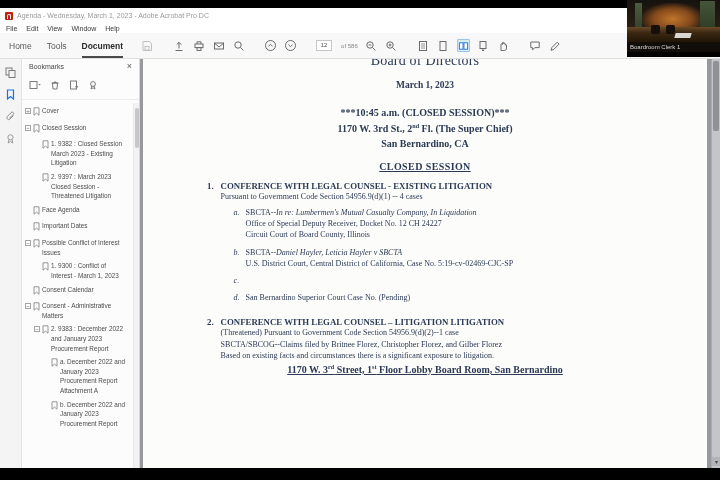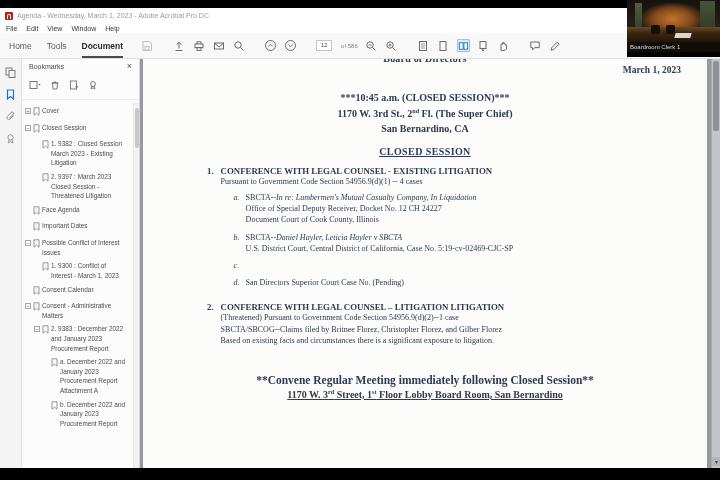--- a/index.html
+++ b/index.html
@@ -47,22 +47,22 @@
   .panel-thumb{position:absolute;top:5px;left:1px;width:4px;height:40px;background:#c7c7c7;border-radius:2px}
 
   
   .docarea{flex:1;background:#97999d;position:relative;overflow:hidden}
   .page{position:absolute;left:3px;right:13px;top:0;bottom:0;background:#fcfcfa;overflow:hidden;color:#2c3a55;font-family:"Liberation Serif",serif}
   .page-inner{padding:0 26px}
   .doc-scroll{position:absolute;right:0;top:0;bottom:0;width:9px;background:#c3c5c8;border-left:1px solid #ababae}
   .doc-thumb{position:absolute;top:2px;left:1px;width:6px;height:70px;background:#8f9195;border-radius:2px}
   .doc-arrow{position:absolute;bottom:2px;left:0;width:9px;height:9px;background:#b2b4b7;display:flex;align-items:center;justify-content:center;font-size:6px;color:#4c4c4c}
 
-  .l-org{font-size:10px;font-weight:bold;text-align:center;margin-top:-6px;letter-spacing:.2px}
-  .l-date{font-size:9.5px;font-weight:bold;text-align:right;margin-top:1px}
+  .l-org{font-size:14px;font-weight:normal;text-align:center;margin-top:-6px;letter-spacing:.2px}
+  .l-date{font-size:9.5px;font-weight:bold;text-align:center;margin-top:11px}
   .blk-head{margin-top:15px;text-align:center;font-weight:bold;font-size:10px;line-height:1.55}
   .l-session{margin-top:9px;text-align:center;font-weight:bold;font-size:10px;text-decoration:underline;letter-spacing:.4px}
   .item{display:flex;gap:7px;margin:9px 0 0 38px}
   .inum{font-weight:bold;font-size:8.8px;flex:none}
   .ihead{font-weight:bold;font-size:8.8px}
   .isub{font-size:8px;margin-top:1.5px}
   .case{display:flex;gap:6px;margin-top:6px;margin-left:13px;font-size:8px;line-height:1.4}
   .cnum{font-style:italic;flex:none;width:6px}
   .ctitle i{}
   .iline{font-size:8px;line-height:1.4}
@@ -405,54 +405,53 @@
               <span class="inum">1.</span>
               <div>
                 <div class="ihead">CONFERENCE WITH LEGAL COUNSEL - EXISTING LITIGATION</div>
                 <div class="isub">Pursuant to Government Code Section 54956.9(d)(1) -- 4 cases</div>
                 <div>
                     <div class="case">
     <span class="cnum">a.</span>
     <div class="cbody">
       <div class="ctitle"><span class="cpfx">SBCTA--</span><i class="cname">In re: Lumbermen's Mutual Casualty Company, In Liquidation</i></div>
     <div>Office of Special Deputy Receiver, Docket No. 12 CH 24227</div>
-                        <div>Document Court of Cook County, Illinois</div>
+                        <div>Circuit Court of Board County, Illinois</div>
                       </div>
   </div>
                     <div class="case">
     <span class="cnum">b.</span>
     <div class="cbody">
       <div class="ctitle"><span class="cpfx">SBCTA--</span><i class="cname">Daniel Hayler, Leticia Hayler v SBCTA</i></div>
     <div>U.S. District Court, Central District of California, Case No. 5:19-cv-02469-CJC-SP</div>
                       </div>
   </div>
                     <div class="case">
     <span class="cnum">c.</span>
   </div>
                     <div class="case">
     <span class="cnum">d.</span>
     <div class="cbody">
-    <div>San Directors Superior Court Case No. (Pending)</div>
+    <div>San Bernardino Superior Court Case No. (Pending)</div>
                       </div>
   </div>
                   </div>
               </div>
             </div>
 
             <div class="item item2">
               <span class="inum">2.</span>
               <div>
                 <div class="ihead">CONFERENCE WITH LEGAL COUNSEL – LITIGATION LITIGATION</div>
                 <div class="iline">(Threatened) Pursuant to Government Code Section 54956.9(d)(2)--1 case</div>
                 <div class="iline">SBCTA/SBCOG--Claims filed by Britnee Florez, Christopher Florez, and Gilber Florez</div>
                 <div class="iline iitalic">Based on existing facts and circumstances there is a significant exposure to litigation.</div>
               </div>
             </div>
 
-            <div class="convene">**Convene Regular Meeting immediately following Closed Session**</div>
             <div class="f-addr">
               <span class="u"><span>1170 W. 3</span><sup>rd</sup><span> Street, 1</span><sup>st</sup><span> Floor Lobby Board Room, San Bernardino</span></span>
             </div>
           </div>
         </div>
         <div class="doc-scroll">
           <div class="doc-thumb"></div>
           <div class="doc-arrow">▾</div>
         </div>
       </div>

